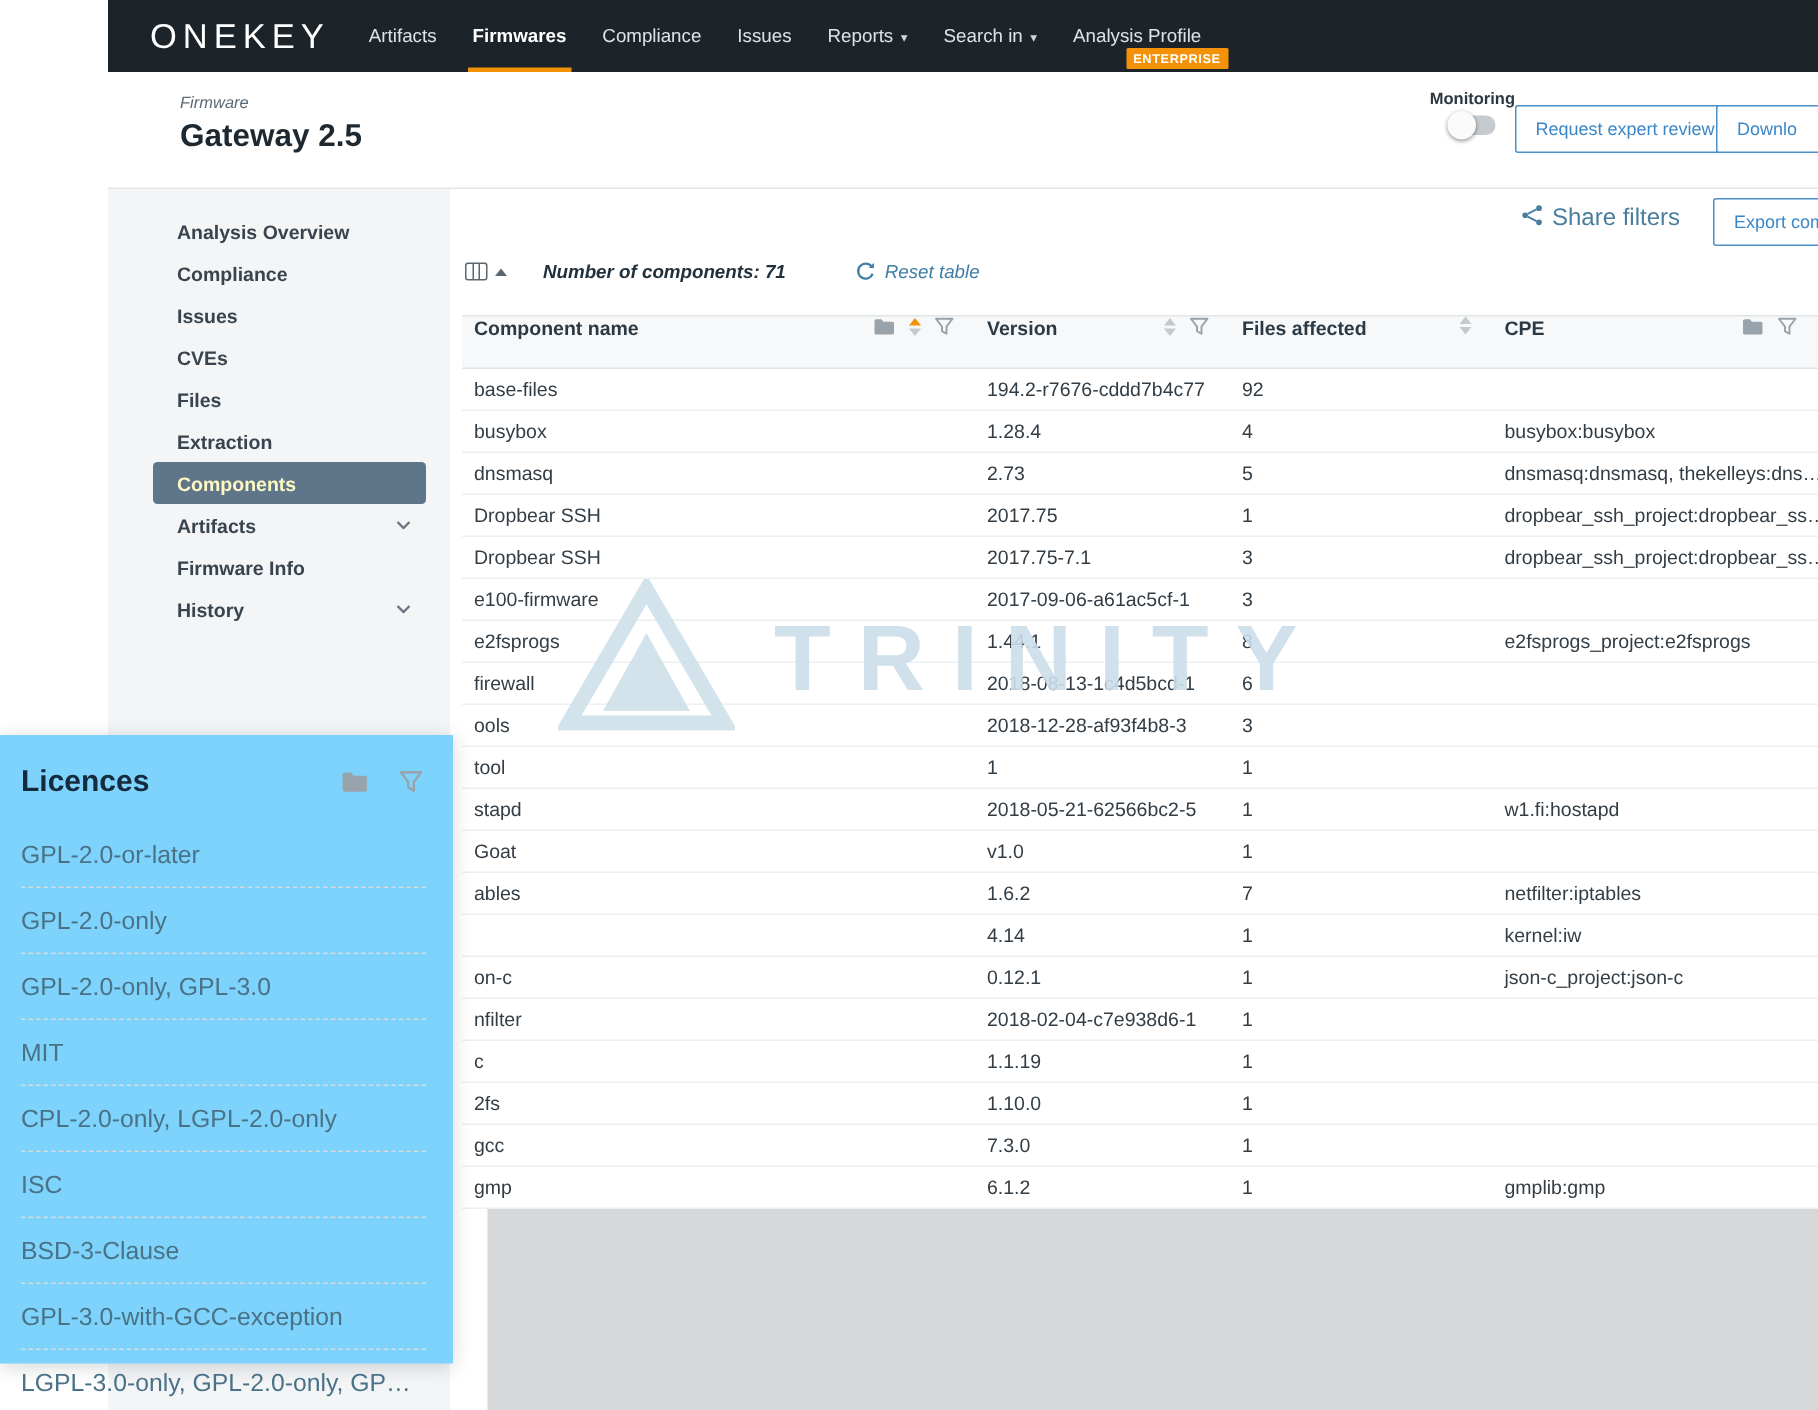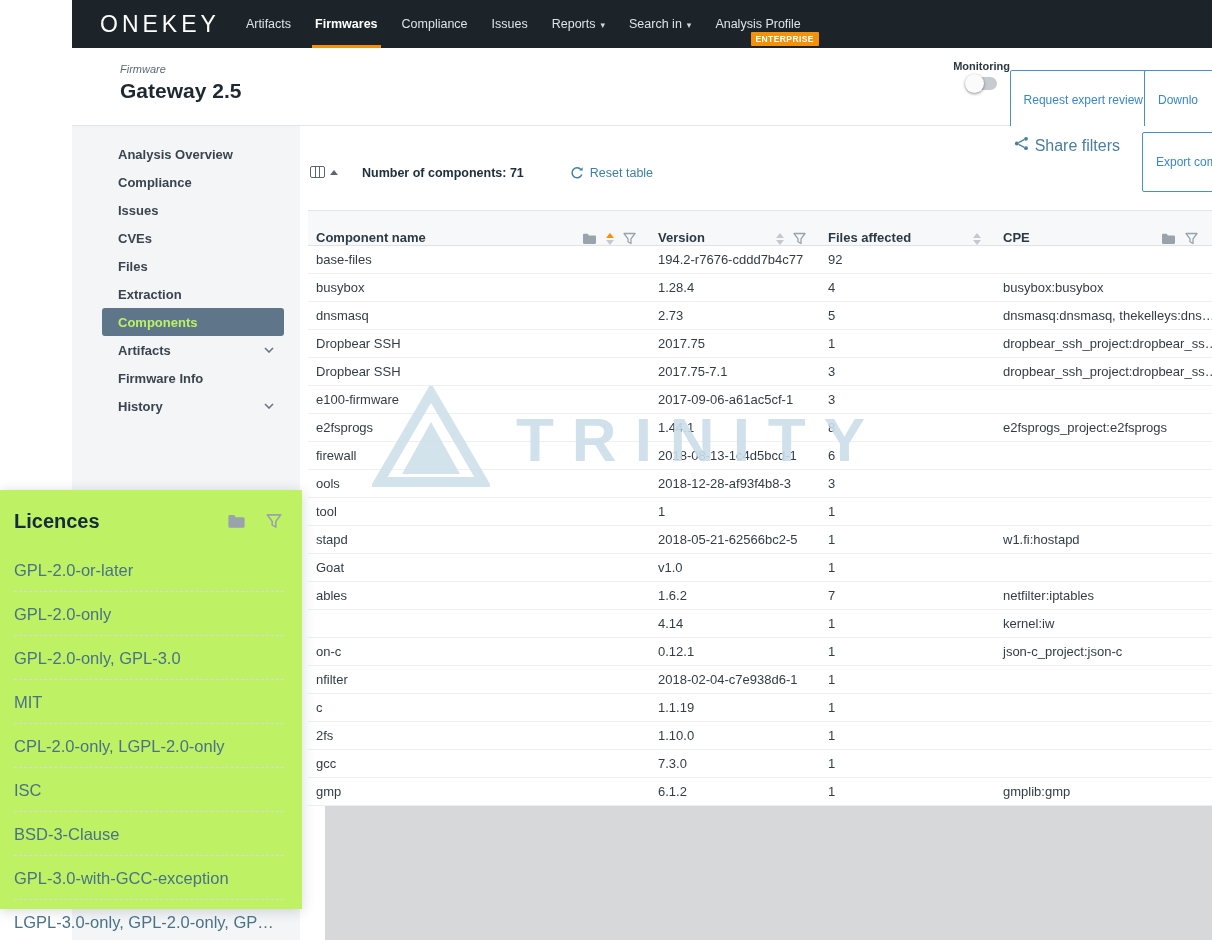--- a/index.html
+++ b/index.html
@@ -22,69 +22,69 @@
 
   
   .page-header{height:78px;background:#fff;border-bottom:1px solid #e3e6e9;position:relative;flex:0 0 auto;}
   .eyebrow{position:absolute;left:48px;top:15px;font-size:11px;font-style:italic;color:#5d6a75;}
   .page-title{position:absolute;left:48px;top:31px;font-size:21px;font-weight:700;color:#1e2830;}
   .monitoring{position:absolute;right:202px;top:12px;display:flex;flex-direction:column;align-items:center;gap:5px;}
   .monitoring-label{font-size:11px;font-weight:700;color:#2d3942;}
   .toggle{width:30px;height:13px;background:#c6cbd0;border-radius:7px;position:relative;cursor:pointer;}
   .toggle-knob{position:absolute;left:-2px;top:-3px;width:19px;height:19px;border-radius:50%;background:#fbfbfb;box-shadow:0 1px 3px rgba(0,0,0,.45);}
   .btn{display:inline-block;border:1px solid #4b8fc9;color:var(--button-blue,#3a87c8);background:#fff;
-       font-size:12px;padding:22px 13px;border-radius:2px;white-space:nowrap;cursor:pointer;font-family:inherit;}
+       font-size:12px;padding:8px 13px;border-radius:2px;white-space:nowrap;cursor:pointer;font-family:inherit;}
   .btn-request{position:absolute;right:55px;top:22px;}
   .btn-download{position:absolute;right:-62px;top:22px;width:130px;text-align:left;}
 
   
   .content{flex:1;display:flex;min-height:0;}
   .sidebar{width:228px;background:#f3f5f7;padding-top:14px;flex:0 0 auto;}
   .side-item{height:28px;display:flex;align-items:center;justify-content:space-between;margin:0 16px 0 30px;
              padding:0 10px 0 16px;font-size:13px;font-weight:700;color:#39444f;border-radius:3px;cursor:pointer;}
-  .side-item.active{background:var(--sidebar-active-bg,#5f7589);color:#bef264;}
+  .side-item.active{background:var(--sidebar-active-bg,#5f7589);color:#fef9c3;}
   .side-chevron svg{display:block;}
 
   .main{flex:1;position:relative;background:#fff;display:flex;flex-direction:column;min-width:0;}
   .main-top{height:40px;position:relative;flex:0 0 auto;}
   .share{position:absolute;right:92px;top:10px;display:flex;align-items:center;gap:6px;font-size:16px;color:#4a7e9e;cursor:pointer;}
   .btn-export{position:absolute;right:-48px;top:6px;width:118px;text-align:left;}
 
-  .toolbar{height:30px;display:flex;align-items:flex-start;margin-left:10px;flex:0 0 auto;}
+  .toolbar{height:30px;display:flex;align-items:center;margin-left:10px;flex:0 0 auto;font-style:italic;}
   .cols-btn{display:flex;align-items:center;gap:3px;margin-right:24px;cursor:pointer;}
   .cols-box{width:15px;height:12px;border:1.5px solid #5c666e;border-radius:2px;display:flex;}
   .cols-box i{flex:1;border-right:1.5px solid #5c666e;}
   .cols-box i:last-child{border-right:none;}
   .cols-caret{width:0;height:0;border-left:4px solid transparent;border-right:4px solid transparent;border-bottom:5px solid #5c666e;margin-left:2px;}
   .count-label{font-size:12.5px;font-weight:700;color:#20303c;margin-right:46px;}
   .reset{display:flex;align-items:center;gap:6px;font-size:12.5px;color:var(--link-blue,#3f7fa3);cursor:pointer;}
   .reset-icon{display:flex;}
 
   
   .table{margin:14px 0 0 8px;position:relative;z-index:2;flex:0 0 auto;}
   .thead{display:grid;grid-template-columns:342px 170px 175px 1fr;background:#f7f8f9;
          border-top:1px solid #e2e5e8;border-bottom:1px solid #dfe3e6;height:36px;}
-  .th{display:flex;align-items:flex-end;padding:0 14px 0 8px;font-size:13px;font-weight:700;color:#2b3944;overflow:hidden;}
+  .th{display:flex;align-items:flex-start;padding:0 14px 0 8px;font-size:13px;font-weight:700;color:#2b3944;overflow:hidden;}
   .th-label{margin-right:auto;white-space:nowrap;}
   .th-icons{display:flex;align-items:center;gap:9px;}
   .hicon{display:flex;align-items:center;cursor:pointer;}
   .sort i{display:block;width:0;height:0;border-left:4px solid transparent;border-right:4px solid transparent;}
   .sort .up{border-bottom:5px solid #c3c9ce;margin-bottom:2px;}
   .sort .down{border-top:5px solid #c3c9ce;}
   .sort.asc .up{border-bottom-color:var(--accent-orange,#f0a232);}
   .tr{display:grid;grid-template-columns:342px 170px 175px 1fr;height:28px;border-bottom:1px solid #edeff1;cursor:pointer;}
   .td{display:flex;align-items:center;padding:0 8px;font-size:13px;color:#333d45;white-space:nowrap;overflow:hidden;}
   .bottom-gray{flex:1;background:#d6d8d9;margin-left:25px;}
 
   
   .watermark{position:absolute;left:372px;top:386px;z-index:15;display:flex;align-items:center;gap:26px;pointer-events:none;}
   .wm-text{font-size:62px;font-weight:700;letter-spacing:18px;color:rgba(203,222,233,0.9);}
 
   
-  .licences{position:absolute;left:0;top:490px;width:302px;height:419px;background:#bef264;z-index:30;
+  .licences{position:absolute;left:0;top:490px;width:302px;height:419px;background:#7dd3fc;z-index:30;
             box-shadow:0 2px 12px rgba(30,40,50,.18);padding-top:14px;}
   .lic-head{display:flex;align-items:center;padding:0 20px 0 14px;height:34px;}
   .lic-title{font-size:20px;font-weight:700;color:#152a3d;margin-right:auto;}
   .lic-icons{display:flex;gap:20px;align-items:center;}
   .lic-icons span{cursor:pointer;display:flex;}
   .lic-list{margin-top:10px;}
   .lic-item{margin:0 18px 0 14px;height:44px;line-height:44px;font-size:16.5px;color:var(--licence-text,#4a7287);
             border-bottom:1px dashed #d7dbde;white-space:nowrap;overflow:hidden;cursor:pointer;}
 </style>
 </head>

